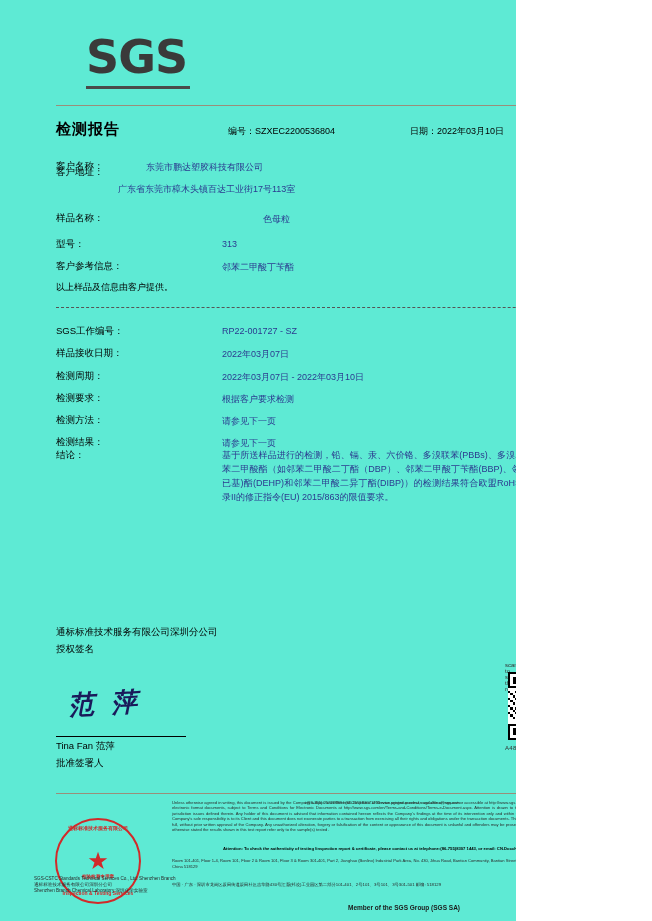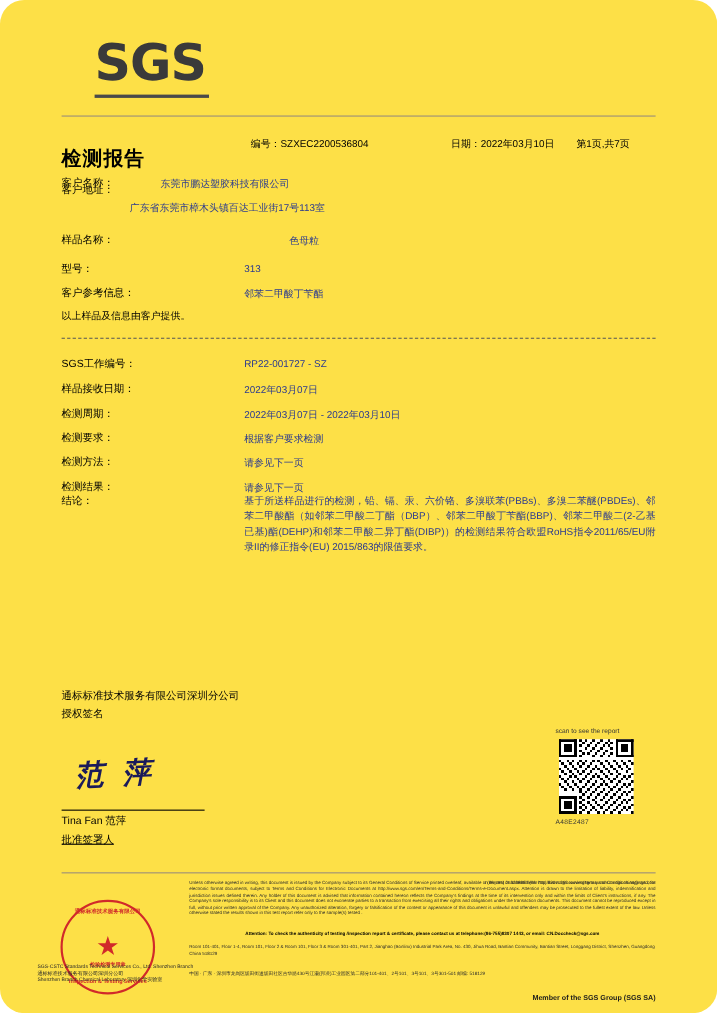--- a/index.html
+++ b/index.html
@@ -6,25 +6,24 @@
     margin: 0;
     padding: 0;
     background: #ffffff;
   }
   body {
     font-family: "Liberation Sans", sans-serif;
     color: #000000;
   }
   .page {
     position: relative;
-    width: 652px;
+    width: 516px;
     height: 921px;
-    background: #fde047;
+    background: #5eead4;
     overflow: hidden;
-    border-radius: 22px;
   }
   
   .sgs-logo {
     position: absolute;
     left: 86px;
     top: 34px;
     font-family: "DejaVu Sans", sans-serif;
     font-weight: bold;
     font-size: 46px;
     letter-spacing: -1px;
@@ -43,22 +42,22 @@
     position: absolute;
     left: 56px;
     top: 105px;
     width: 540px;
     height: 1px;
     background: #9a8e7a;
   }
   .report-title {
     position: absolute;
     left: 56px;
-    top: 132px;
-    font-size: 18px;
+    top: 120px;
+    font-size: 15px;
     font-weight: bold;
     letter-spacing: 1px;
   }
   .hdr-no {
     position: absolute;
     left: 228px;
     top: 125px;
     font-size: 9px;
   }
   .hdr-date {
@@ -147,21 +146,20 @@
     position: absolute;
     left: 56px;
     top: 740px;
     font-size: 9.5px;
   }
   .sig-role {
     position: absolute;
     left: 56px;
     top: 757px;
     font-size: 9.5px;
-    text-decoration: underline;
   }
   
   .qr-wrap {
     position: absolute;
     left: 508px;
     top: 672px;
     width: 68px;
     height: 68px;
   }
   .qr-caption {

